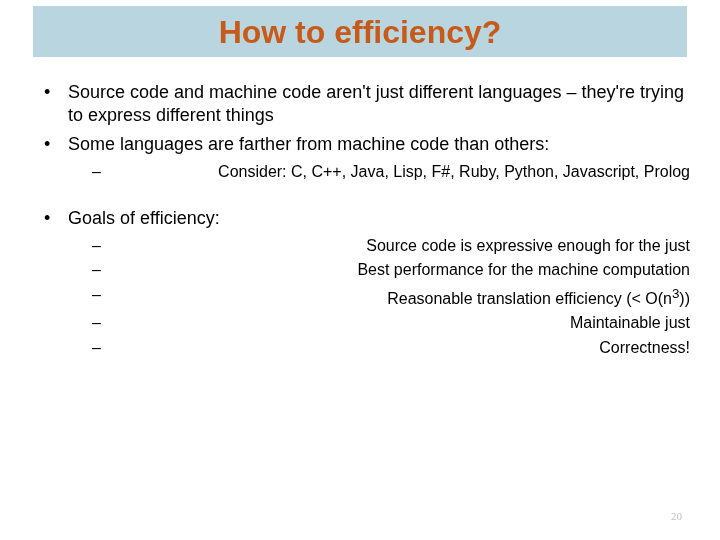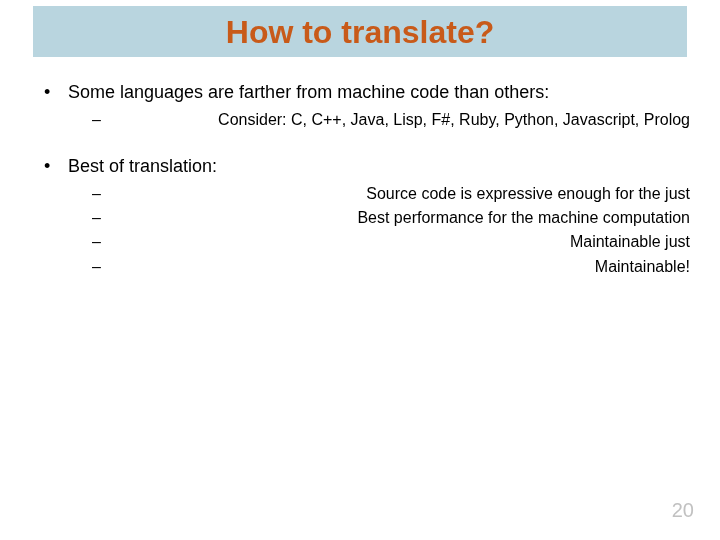--- a/index.html
+++ b/index.html
@@ -67,48 +67,51 @@
     position: absolute;
     left: 4px;
     top: 0;
   }
   .gap {
     height: 18px;
   }
   .page-num {
     position: absolute;
     bottom: 18px;
-    right: 26px;
-    font-size: 20px;
+    right: 38px;
+    font-size: 11px;
     color: #c1c1c1;
+    font-family: Liberation Serif, serif;
   }
 </style>
 </head>
 <body>
 
 <div class="title-bar">
-  <h1>How to translate?</h1>
+  <h1>How to efficiency?</h1>
 </div>
 
 <div class="content">
   <ul class="level1">
+    <li>Source code and machine code aren't just different languages – they're trying to express different things</li>
     <li>
       <span>Some languages are farther from machine code than others:</span>
       <ul class="level2">
         <li>Consider: C, C++, Java, Lisp, F#, Ruby, Python, Javascript, Prolog</li>
       </ul>
     </li>
   </ul>
   <div class="gap"></div>
   <ul class="level1">
     <li>
-      <span>Best of translation:</span>
+      <span>Goals of efficiency:</span>
       <ul class="level2">
         <li>Source code is expressive enough for the just</li>
         <li>Best performance for the machine computation</li>
+        <li><span>Reasonable translation efficiency (&lt; O(n</span><sup>3</sup><span>))</span></li>
         <li>Maintainable just</li>
-        <li>Maintainable!</li>
+        <li>Correctness!</li>
       </ul>
     </li>
   </ul>
 </div>
 
 <div class="page-num">20</div>
 
 </body></html>

